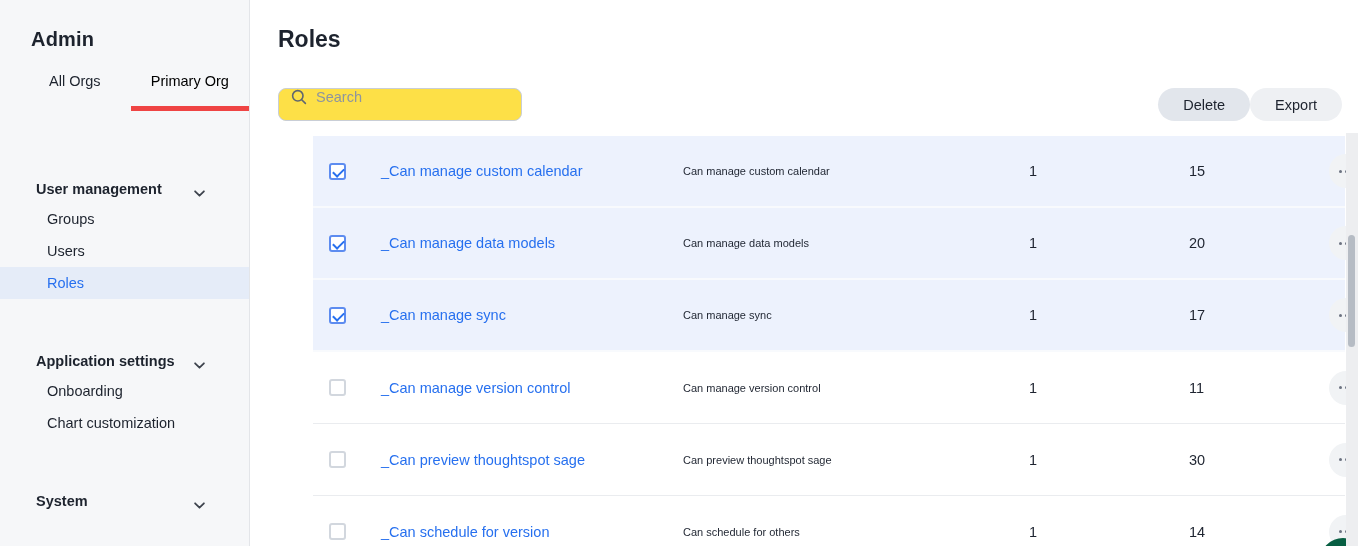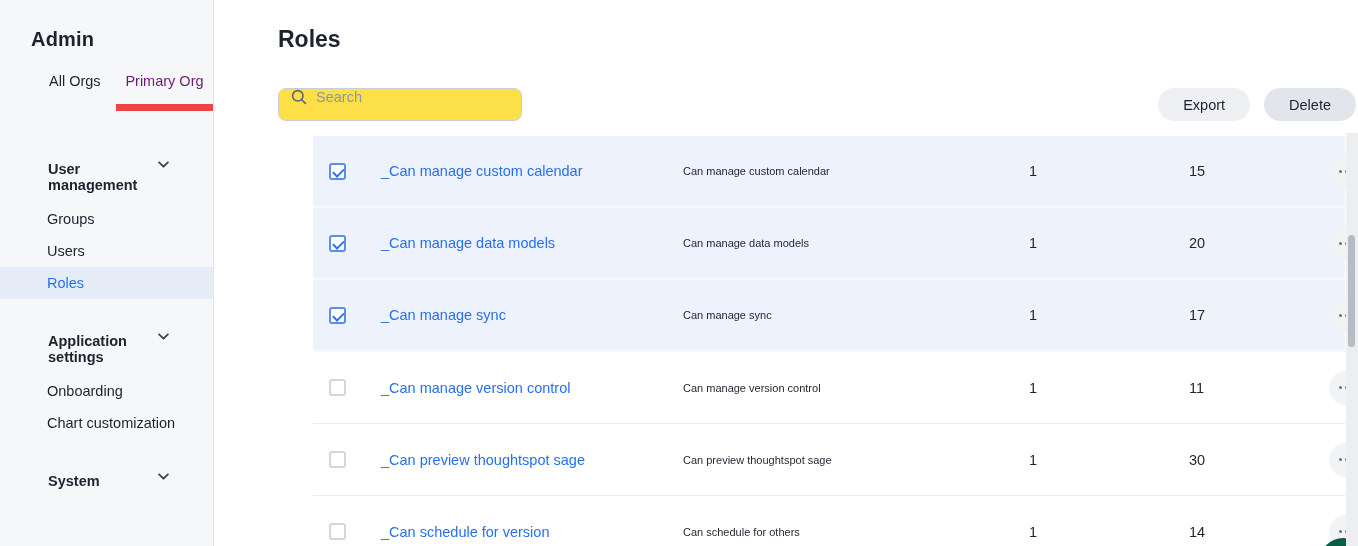--- a/index.html
+++ b/index.html
@@ -1,30 +1,30 @@
 <!DOCTYPE html>
 <html><head>
 <meta charset="utf-8">
 <style>
   * { margin:0; padding:0; box-sizing:border-box; }
   html,body { width:1358px; height:546px; }
   body { font-family:"Liberation Sans", sans-serif; color:#1e2430; background:#fff; }
   .screen { position:relative; width:1358px; height:546px; overflow:hidden; background:#fff; }
 
   
-  .sidebar { position:absolute; left:0; top:0; bottom:0; width:214px;
+  .sidebar { position:absolute; left:0; top:0; bottom:0; width:250px;
              background:#f6f7f9; border-right:1px solid #e3e5e9; }
   .admin-title { margin:28px 0 0 31px; font-size:20px; font-weight:bold; letter-spacing:.2px; color:#1d232e; }
   .org-tabs { display:flex; margin-top:22px; padding-left:49px; }
   .org-tab { height:38px; display:flex; align-items:flex-start; font-size:14.5px; color:#1d232e; cursor:pointer; }
   .org-tab.all { width:89px; }
-  .org-tab.active { width:129px; justify-content:center; color:#701a75; border-bottom:7px solid #ef4444; }
+  .org-tab.active { width:129px; justify-content:center; color:#000000; border-bottom:5px solid #ef4444; }
   .side-section { margin-top:34px; }
   .side-section.first { margin-top:50px; }
-  .side-header { display:flex; align-items:flex-start; height:36px; padding:0 44px 0 48px;
+  .side-header { display:flex; align-items:flex-end; height:36px; padding:0 44px 0 36px;
                  font-size:14.5px; font-weight:bold; color:#1d232e; cursor:pointer; }
   .side-header .chev { margin-left:auto; display:flex; }
   .side-items { margin-top:6px; }
   .side-item { height:32px; display:flex; align-items:center; padding-left:47px;
                font-size:14.5px; color:#1d232e; cursor:pointer; }
   .side-item.active { background:#e5ecf8; color:#2770ef; }
 
   
   .main { position:absolute; left:251px; top:0; right:0; bottom:0; background:#fff; }
   .page-title { margin:26px 0 0 27px; font-size:23px; font-weight:bold; color:#1d232e; }
@@ -127,22 +127,22 @@
 
     <div class="controls">
       <div class="search-box">
         <svg width="16" height="16" viewBox="0 0 16 16">
           <circle cx="6.8" cy="6.8" r="5.2" fill="none" stroke="#5f6670" stroke-width="1.6"></circle>
           <line x1="10.7" y1="10.7" x2="14.4" y2="14.4" stroke="#5f6670" stroke-width="1.6" stroke-linecap="round"></line>
         </svg>
         <input class="search-input" type="text" placeholder="Search" style="">
       </div>
       <div class="spacer"></div>
+      <button class="pill-btn delete">Delete</button>
       <button class="pill-btn export">Export</button>
-      <button class="pill-btn delete">Delete</button>
     </div>
 
     <div class="roles-table">
 
       <div class="row checked">
         <span class="cb"></span>
         <a class="role-name">_Can manage custom calendar</a>
         <span class="role-desc">Can manage custom calendar</span>
         <span class="num">1</span>
         <span class="num">15</span>

